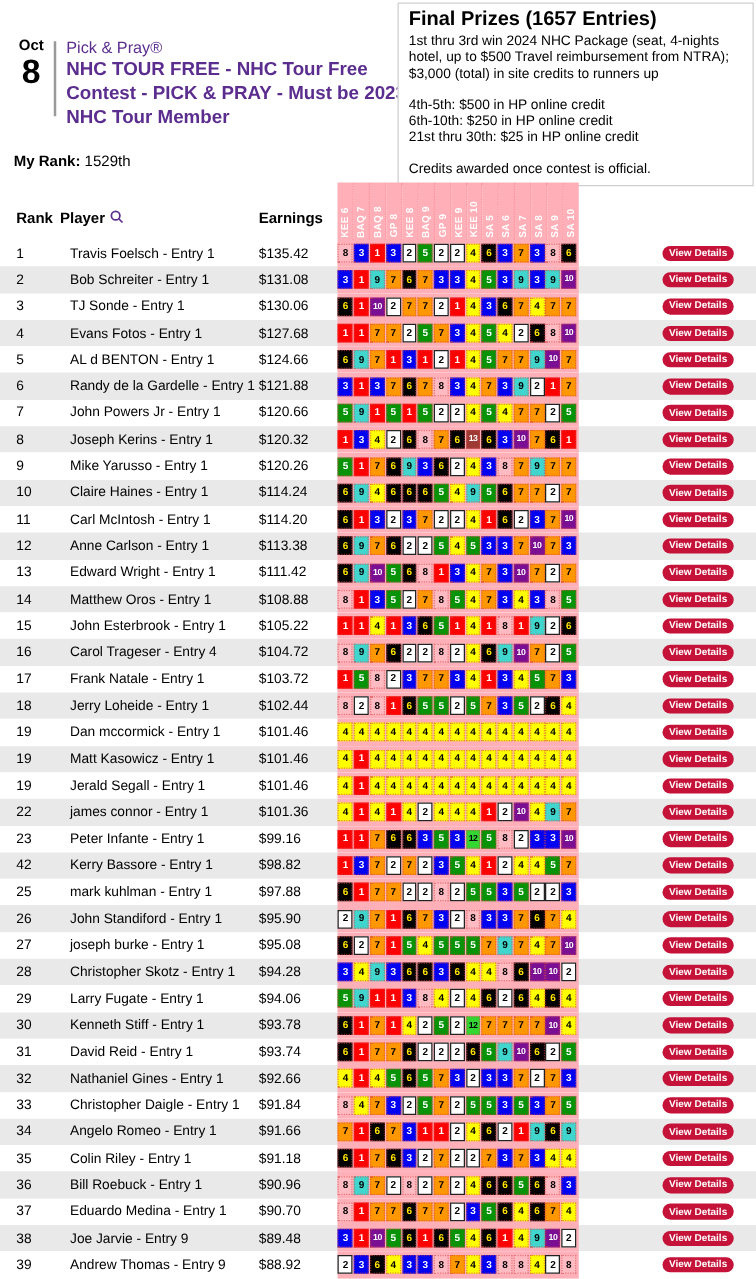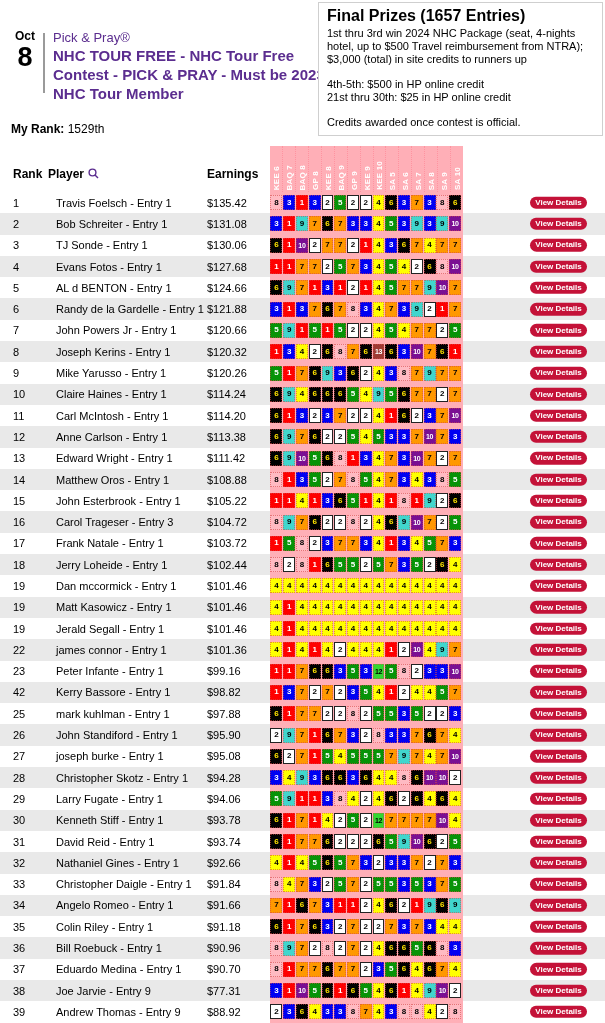--- a/index.html
+++ b/index.html
@@ -79,20 +79,21 @@
   <b>My Rank:</b>
   <span>1529th</span>
 </div>
 
 <div class="prizes">
   <h1>Final Prizes (1657 Entries)</h1>
   <div id="prize-lines">
       <div class="pline">1st thru 3rd win 2024 NHC Package (seat, 4-nights hotel, up to $500 Travel reimbursement from NTRA); $3,000 (total) in site credits to runners up</div>
       <div class="pline empty"></div>
       <div class="pline">4th-5th: $500 in HP online credit</div>
+      <div class="pline">6th-10th: $250 in HP online credit</div>
       <div class="pline">21st thru 30th: $25 in HP online credit</div>
       <div class="pline empty"></div>
       <div class="pline">Credits awarded once contest is official.</div>
     </div>
 </div>
 
 <div class="thead">
   <span class="th-rank">Rank</span>
   <span class="th-player">
     <span>Player</span><span class="search-icon"><svg width="11" height="11" viewBox="0 0 11 11">
@@ -492,21 +493,21 @@
         <span class="pick" style="background: rgb(255, 186, 194); color: rgb(0, 0, 0);">8</span>
         <span class="pick" style="background: rgb(255, 0, 0); color: rgb(255, 255, 255);">1</span>
         <span class="pick" style="background: rgb(65, 214, 205); color: rgb(0, 0, 0);">9</span>
         <span class="pick white" style="background: rgb(255, 255, 255); color: rgb(0, 0, 0);">2</span>
         <span class="pick" style="background: rgb(0, 0, 0); color: rgb(255, 228, 0);">6</span>
       </div>
       <button class="vd-btn">View Details</button>
     </div>
     <div class="row alt">
       <span class="cell-rank">16</span>
-      <span class="cell-player">Carol Trageser - Entry 3</span>
+      <span class="cell-player">Carol Trageser - Entry 4</span>
       <span class="cell-earn">$104.72</span>
       <div class="picks">
         <span class="pick" style="background: rgb(255, 186, 194); color: rgb(0, 0, 0);">8</span>
         <span class="pick" style="background: rgb(65, 214, 205); color: rgb(0, 0, 0);">9</span>
         <span class="pick" style="background: rgb(255, 152, 0); color: rgb(0, 0, 0);">7</span>
         <span class="pick" style="background: rgb(0, 0, 0); color: rgb(255, 228, 0);">6</span>
         <span class="pick white" style="background: rgb(255, 255, 255); color: rgb(0, 0, 0);">2</span>
         <span class="pick white" style="background: rgb(255, 255, 255); color: rgb(0, 0, 0);">2</span>
         <span class="pick" style="background: rgb(255, 186, 194); color: rgb(0, 0, 0);">8</span>
         <span class="pick white" style="background: rgb(255, 255, 255); color: rgb(0, 0, 0);">2</span>
@@ -999,21 +1000,21 @@
         <span class="pick" style="background: rgb(255, 255, 0); color: rgb(0, 0, 0);">4</span>
         <span class="pick" style="background: rgb(0, 0, 0); color: rgb(255, 228, 0);">6</span>
         <span class="pick" style="background: rgb(255, 152, 0); color: rgb(0, 0, 0);">7</span>
         <span class="pick" style="background: rgb(255, 255, 0); color: rgb(0, 0, 0);">4</span>
       </div>
       <button class="vd-btn">View Details</button>
     </div>
     <div class="row alt">
       <span class="cell-rank">38</span>
       <span class="cell-player">Joe Jarvie - Entry 9</span>
-      <span class="cell-earn">$77.31</span>
+      <span class="cell-earn">$89.48</span>
       <div class="picks">
         <span class="pick" style="background: rgb(0, 0, 242); color: rgb(255, 255, 255);">3</span>
         <span class="pick" style="background: rgb(255, 0, 0); color: rgb(255, 255, 255);">1</span>
         <span class="pick two" style="background: rgb(122, 15, 147); color: rgb(255, 255, 255);">10</span>
         <span class="pick" style="background: rgb(7, 147, 7); color: rgb(255, 255, 255);">5</span>
         <span class="pick" style="background: rgb(0, 0, 0); color: rgb(255, 228, 0);">6</span>
         <span class="pick" style="background: rgb(255, 0, 0); color: rgb(255, 255, 255);">1</span>
         <span class="pick" style="background: rgb(0, 0, 0); color: rgb(255, 228, 0);">6</span>
         <span class="pick" style="background: rgb(7, 147, 7); color: rgb(255, 255, 255);">5</span>
         <span class="pick" style="background: rgb(255, 255, 0); color: rgb(0, 0, 0);">4</span>

